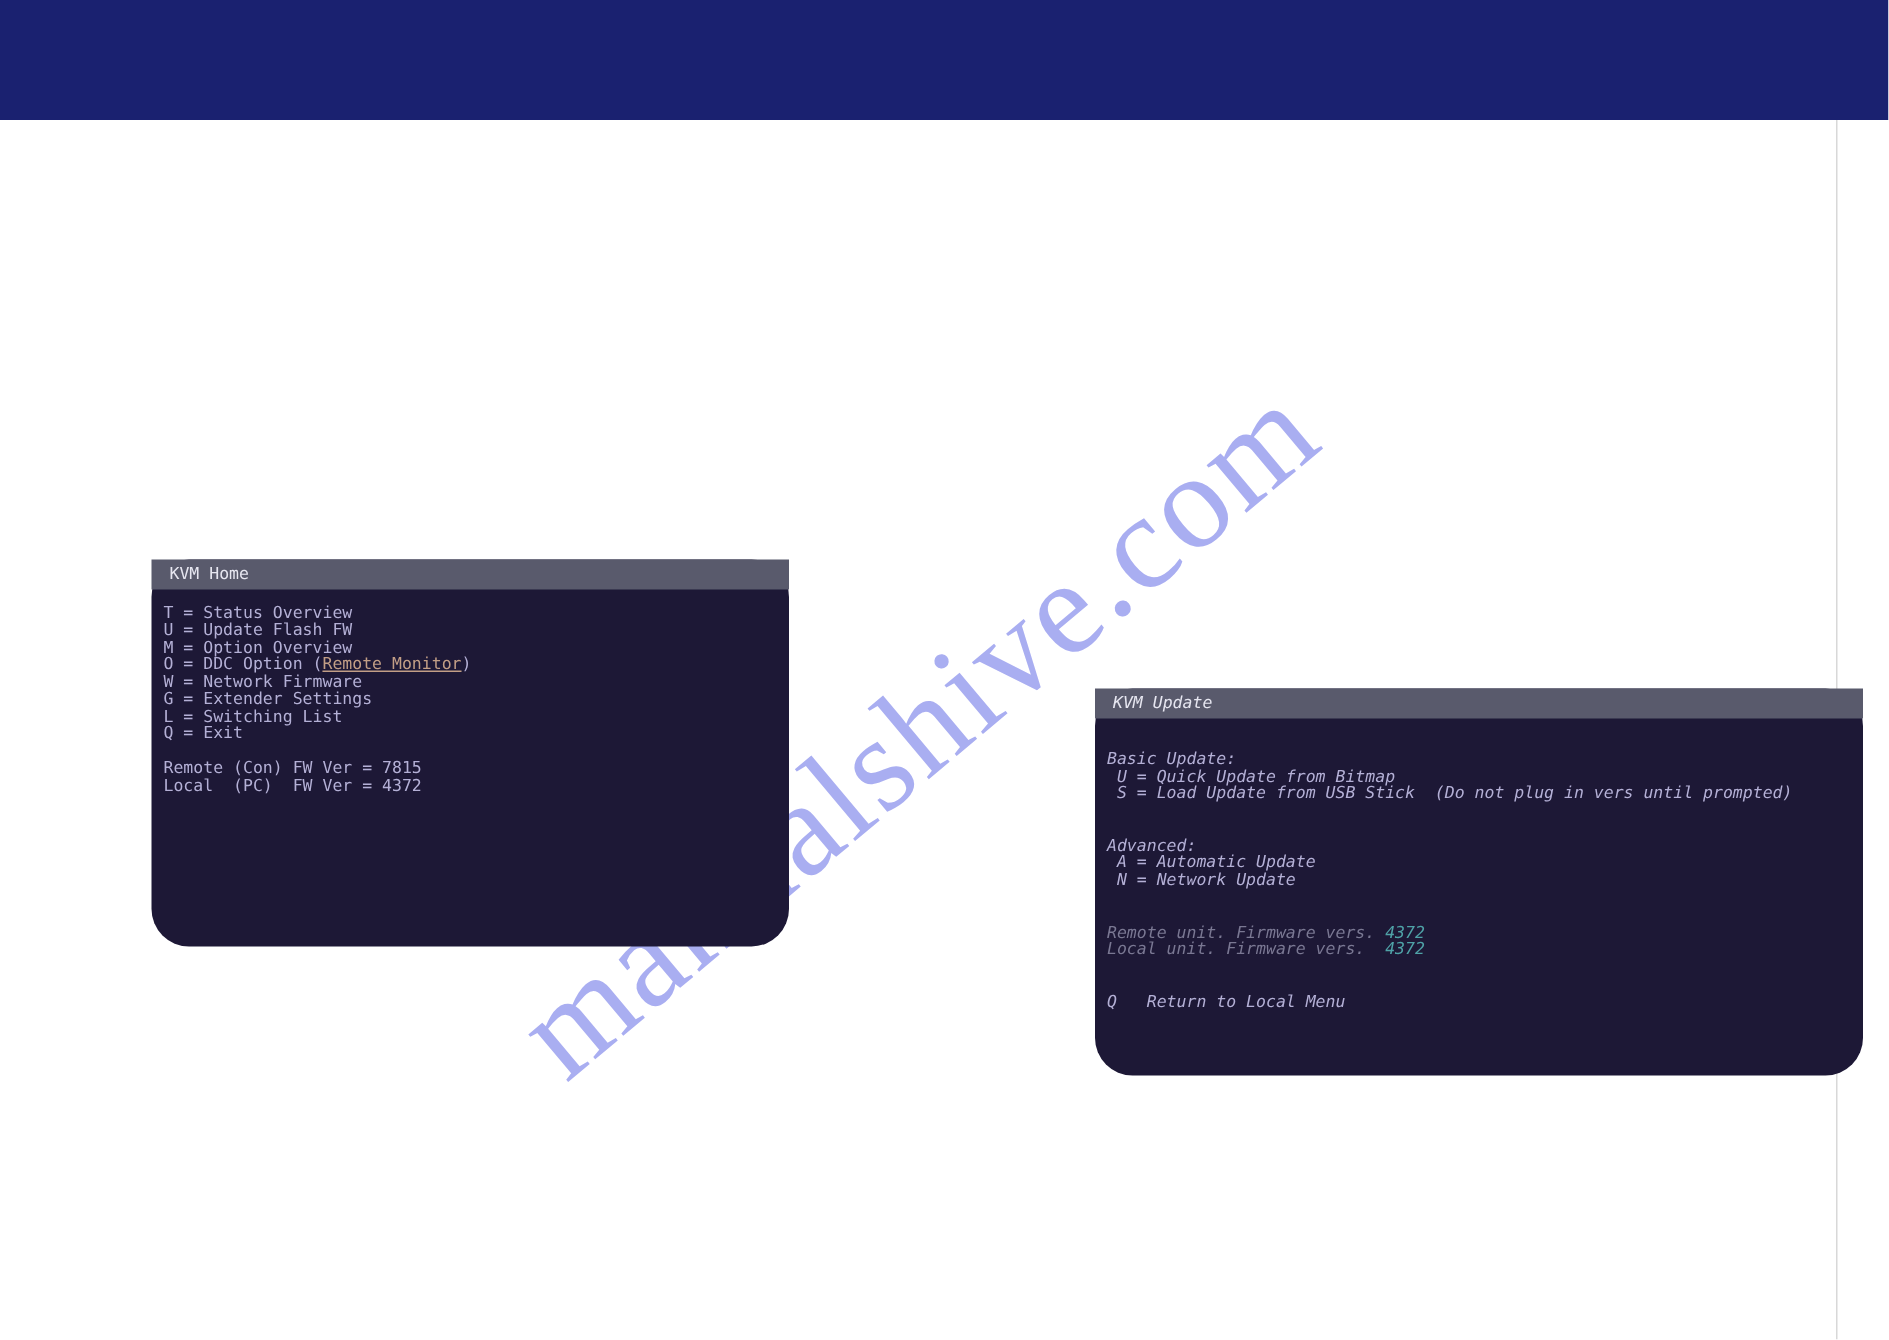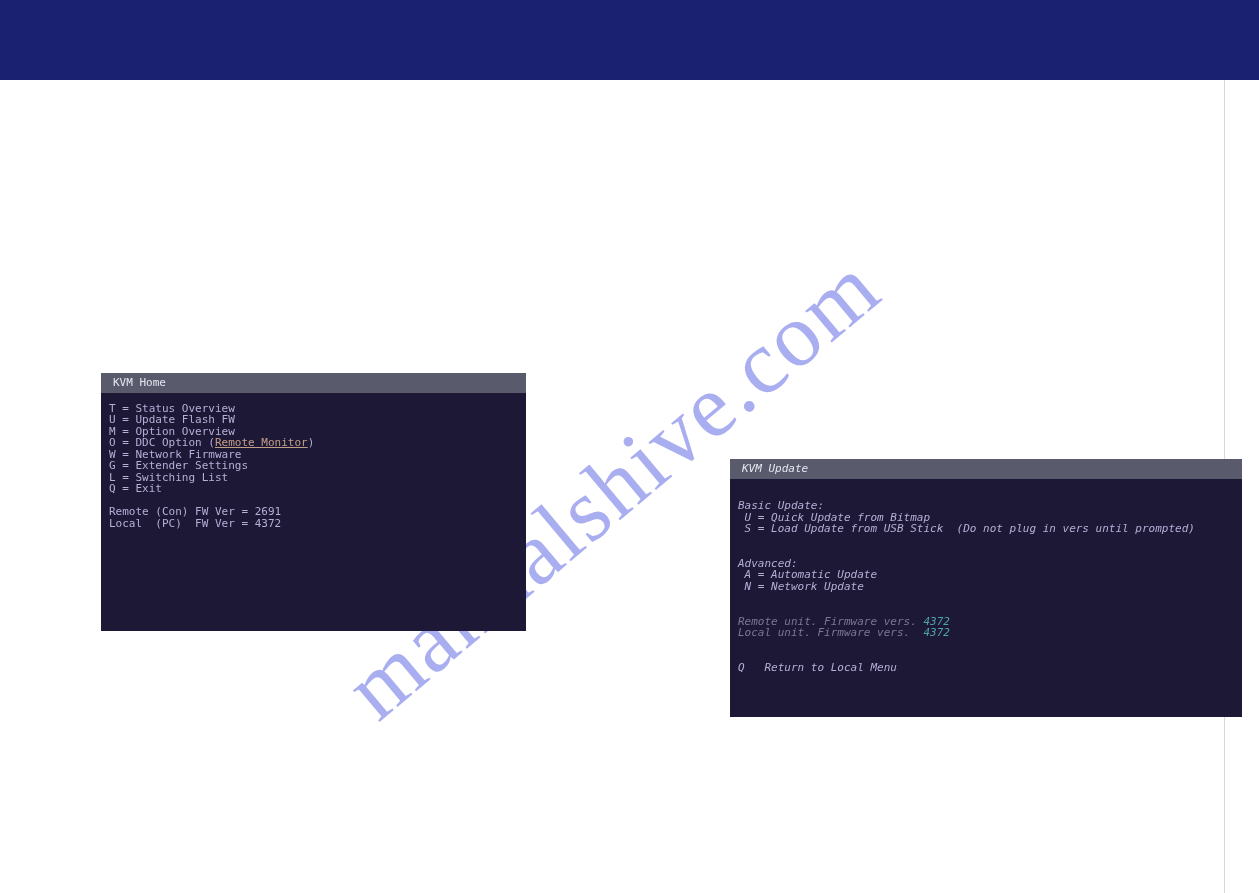--- a/index.html
+++ b/index.html
@@ -36,20 +36,21 @@
     white-space: nowrap;
     letter-spacing: 2px;
   }
   .terminal {
     position: absolute;
     background: #1d1836;
     font-family: "Lucida Console", monospace;
     font-size: 11px;
     line-height: 1.05;
     color: #b4b0d6;
+    border-radius: 25px;
   }
   .terminal.left {
     left: 101px;
     top: 293px;
     width: 425px;
     height: 258px;
   }
   .terminal.right {
     left: 730px;
     top: 379px;
@@ -84,21 +85,21 @@
     <div class="titlebar">KVM Home</div>
     <div class="body"><span>T = Status Overview</span>
 <span>U = Update Flash FW</span>
 <span>M = Option Overview</span>
 <span>O = DDC Option (</span><span class="hl-remote">Remote Monitor</span><span>)</span>
 <span>W = Network Firmware</span>
 <span>G = Extender Settings</span>
 <span>L = Switching List</span>
 <span>Q = Exit</span>
 
-<span>Remote (Con) FW Ver = 2691</span>
+<span>Remote (Con) FW Ver = 7815</span>
 <span>Local  (PC)  FW Ver = 4372</span></div>
   </div>
 
   <div class="terminal right">
     <div class="titlebar">KVM Update</div>
     <div class="body">
 <span>Basic Update:</span>
 <span> U = Quick Update from Bitmap</span>
 <span> S = Load Update from USB Stick  (Do not plug in vers until prompted)</span>
 

